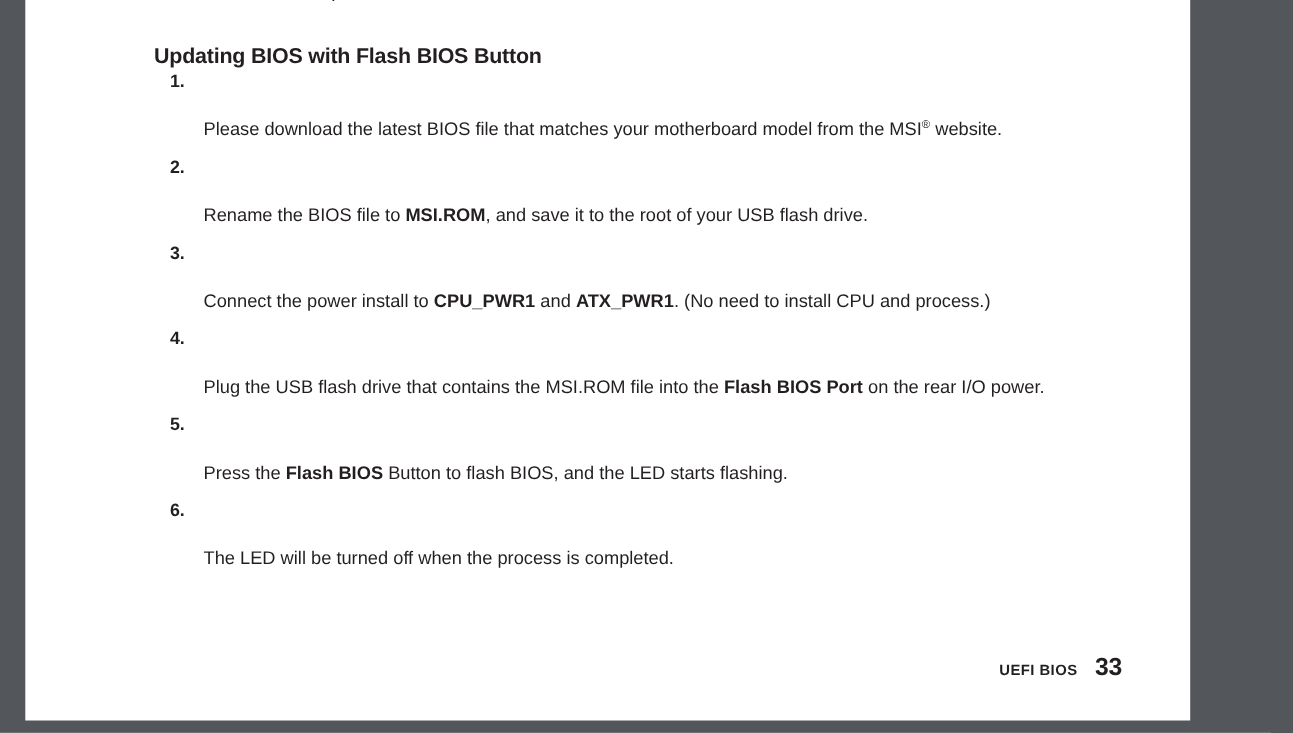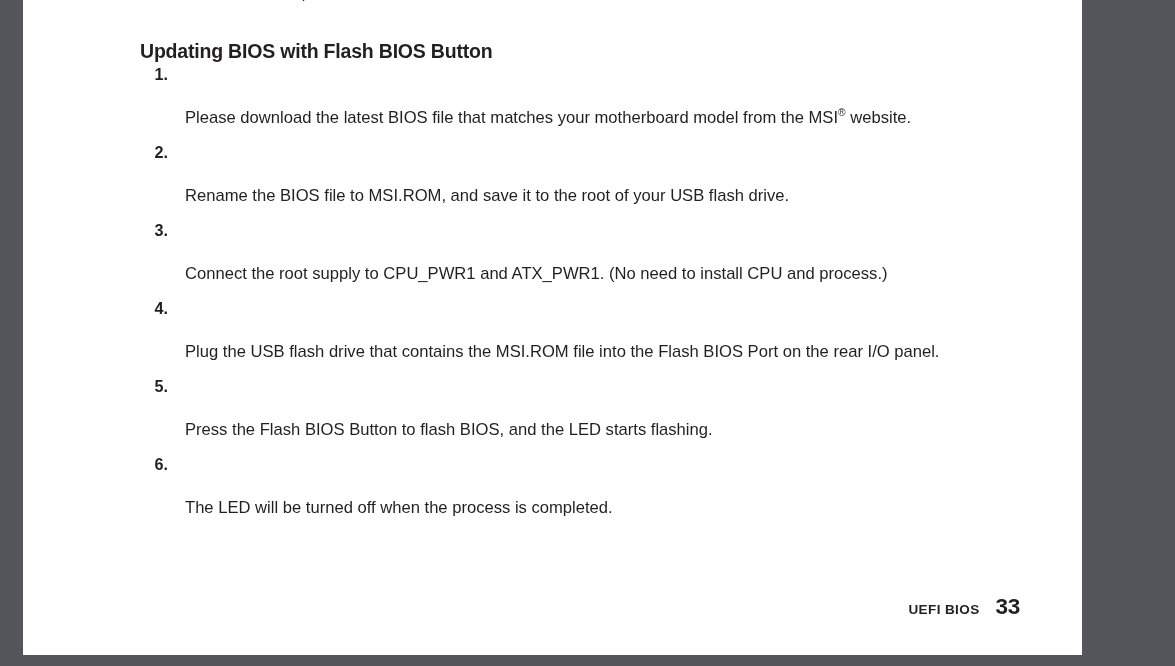--- a/index.html
+++ b/index.html
@@ -106,21 +106,21 @@
     line-height: 24px;
     color: #231f20;
   }
   .step-text {
     flex: 1 1 auto;
     max-width: 790px;
     color: #231f20;
     margin-top: 44px;
   }
   .step-text b {
-    font-weight: normal;
+    font-weight: bold;
   }
   .step-text sup {
     font-size: 0.62em;
     vertical-align: super;
     line-height: 0;
   }
 
   
   #page-footer {
     position: absolute;
@@ -160,25 +160,25 @@
         <li class="step-item">
           <span class="step-number">1.</span>
           <span class="step-text"><span>Please download the latest BIOS file that matches your motherboard model from the MSI</span><sup>®</sup><span> website.</span></span>
         </li>
         <li class="step-item">
           <span class="step-number">2.</span>
           <span class="step-text"><span>Rename the BIOS file to </span><b>MSI.ROM</b><span>, and save it to the root of your USB flash drive.</span></span>
         </li>
         <li class="step-item">
           <span class="step-number">3.</span>
-          <span class="step-text"><span>Connect the root supply to </span><b>CPU_PWR1</b><span> and </span><b>ATX_PWR1</b><span>. (No need to install CPU and process.)</span></span>
+          <span class="step-text"><span>Connect the power install to </span><b>CPU_PWR1</b><span> and </span><b>ATX_PWR1</b><span>. (No need to install CPU and process.)</span></span>
         </li>
         <li class="step-item">
           <span class="step-number">4.</span>
-          <span class="step-text"><span>Plug the USB flash drive that contains the MSI.ROM file into the </span><b>Flash BIOS Port</b><span> on the rear I/O panel.</span></span>
+          <span class="step-text"><span>Plug the USB flash drive that contains the MSI.ROM file into the </span><b>Flash BIOS Port</b><span> on the rear I/O power.</span></span>
         </li>
         <li class="step-item">
           <span class="step-number">5.</span>
           <span class="step-text"><span>Press the </span><b>Flash BIOS</b><span> Button to flash BIOS, and the LED starts flashing.</span></span>
         </li>
         <li class="step-item">
           <span class="step-number">6.</span>
           <span class="step-text"><span>The LED will be turned off when the process is completed.</span></span>
         </li>
       </ol>

